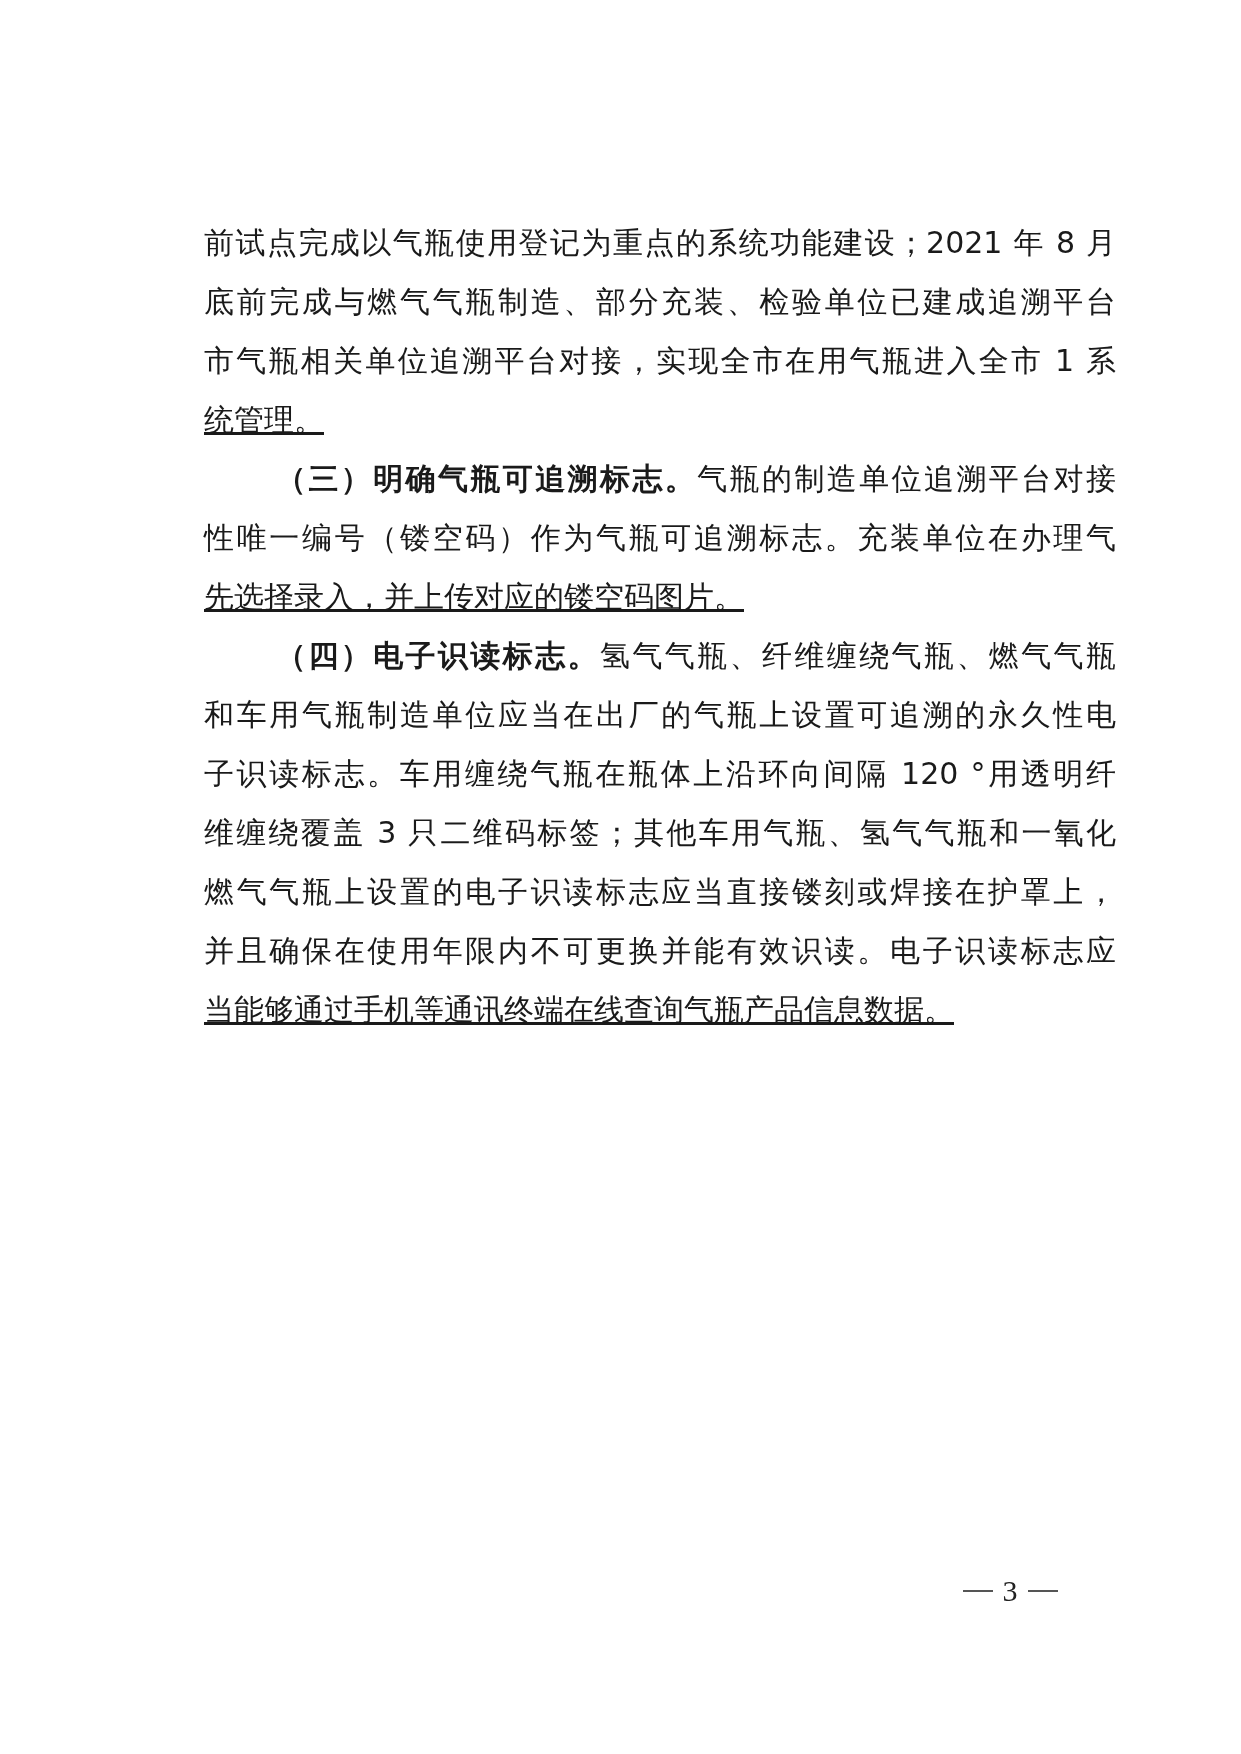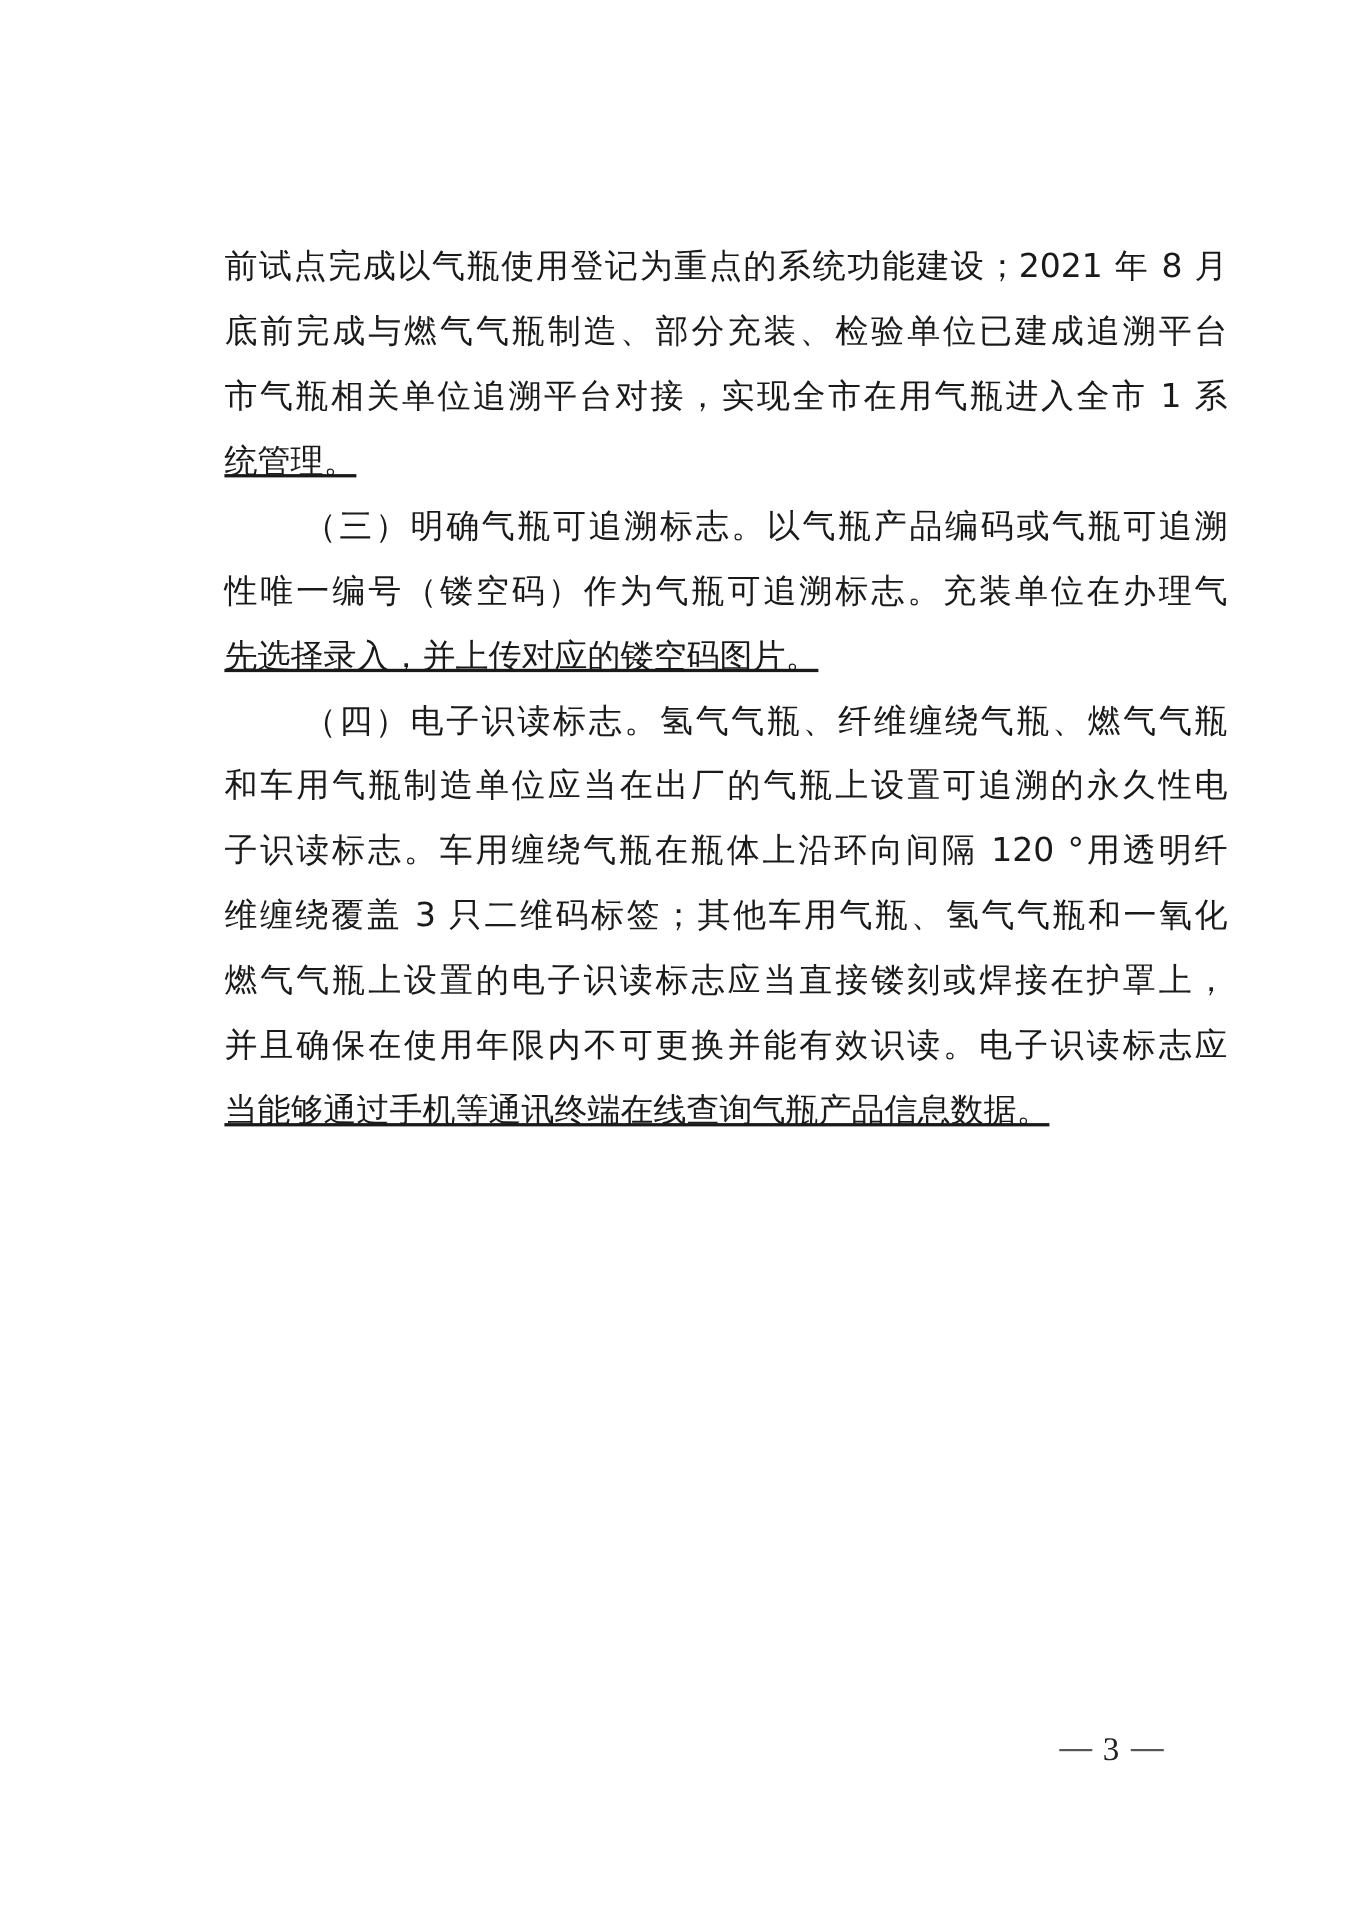--- a/index.html
+++ b/index.html
@@ -41,21 +41,21 @@
       letter-spacing: 0;
     }
     .line.last {
       text-align-last: left;
       text-decoration: underline;
     }
     .line.indent {
       padding-left: 72px;
     }
     .bold {
-      font-weight: normal;
+      font-weight: bold;
     }
     .footer {
       position: absolute;
       left: 950px;
       top: 1571px;
       width: 120px;
       height: 40px;
       display: flex;
       align-items: center;
       justify-content: center;
@@ -78,21 +78,21 @@
   <div class="body-text">
 
     <div>
       <span class="line">前试点完成以气瓶使用登记为重点的系统功能建设；2021 年 8 月</span>
       <span class="line">底前完成与燃气气瓶制造、部分充装、检验单位已建成追溯平台</span>
       <span class="line">市气瓶相关单位追溯平台对接，实现全市在用气瓶进入全市 1 系</span>
       <span class="line last">统管理。</span>
     </div>
 
     <div>
-      <span class="line indent"><span class="bold">（三）明确气瓶可追溯标志。</span><span>以气瓶产品编码或气瓶可追溯</span></span>
+      <span class="line indent"><span class="bold">（三）明确气瓶可追溯标志。</span><span>气瓶的制造单位追溯平台对接</span></span>
       <span class="line">性唯一编号（镂空码）作为气瓶可追溯标志。充装单位在办理气</span>
       <span class="line last">先选择录入，并上传对应的镂空码图片。</span>
     </div>
 
     <div>
       <span class="line indent"><span class="bold">（四）电子识读标志。</span><span>氢气气瓶、纤维缠绕气瓶、燃气气瓶</span></span>
       <span class="line">和车用气瓶制造单位应当在出厂的气瓶上设置可追溯的永久性电</span>
       <span class="line">子识读标志。车用缠绕气瓶在瓶体上沿环向间隔 120 °用透明纤</span>
       <span class="line">维缠绕覆盖 3 只二维码标签；其他车用气瓶、氢气气瓶和一氧化</span>
       <span class="line">燃气气瓶上设置的电子识读标志应当直接镂刻或焊接在护罩上，</span>

